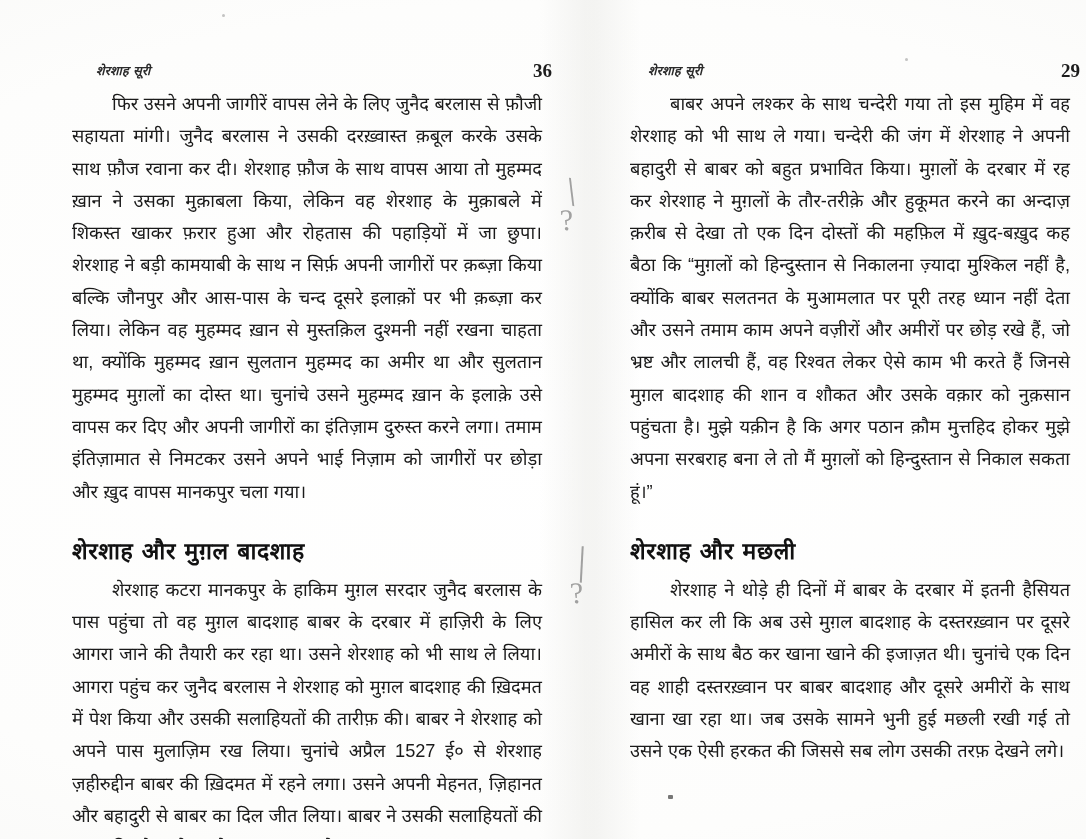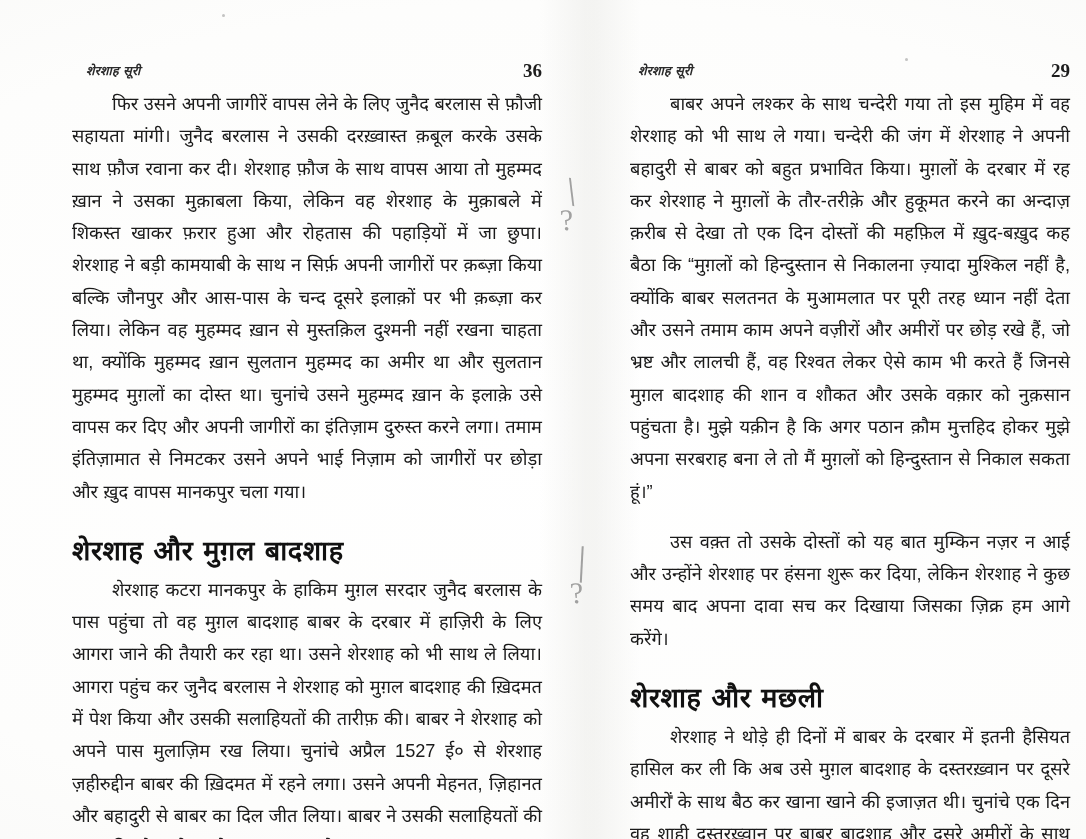--- a/index.html
+++ b/index.html
@@ -43,21 +43,21 @@
     top: 0;
     height: 839px;
     box-sizing: border-box;
   }
   .page-left  { left: 72px;  width: 470px; }
   .page-right { left: 630px; width: 440px; }
 
   .running-head {
     position: absolute;
     top: 62px;
-    left: 0;
+    left: 10px;
     width: 100%;
     height: 20px;
   }
   .rh-title {
     position: absolute;
     left: 14px;
     top: 0;
     font-family: "DejaVu Sans", sans-serif;
     font-size: 12.5px;
     font-style: italic;
@@ -95,21 +95,21 @@
     line-height: 32.3px;
     color: #1a1a1a;
     word-spacing: 0.5px;
   }
 
   p.para + p.para { margin-top: 18px; }
 
   h2.section-heading {
     margin: 26px 0 4px 0;
     font-family: "DejaVu Sans", sans-serif;
-    font-size: 27px;
+    font-size: 23px;
     font-weight: 700;
     color: #111111;
     letter-spacing: 0.6px;
     line-height: 34px;
   }
   h2.section-heading + p.para { margin-top: 6px; }
 
   
   .artifact {
     position: absolute;
@@ -177,21 +177,20 @@
 
     <div class="running-head">
       <div class="rh-title">शेरशाह सूरी</div>
       <div class="rh-folio">29</div>
     </div>
 
     <div class="body-col">
 
       <p class="para">बाबर अपने लश्कर के साथ चन्देरी गया तो इस मुहिम में वह शेरशाह को भी साथ ले गया। चन्देरी की जंग में शेरशाह ने अपनी बहादुरी से बाबर को बहुत प्रभावित किया। मुग़लों के दरबार में रह कर शेरशाह ने मुग़लों के तौर-तरीक़े और हुकूमत करने का अन्दाज़ क़रीब से देखा तो एक दिन दोस्तों की महफ़िल में ख़ुद-बख़ुद कह बैठा कि “मुग़लों को हिन्दुस्तान से निकालना ज़्यादा मुश्किल नहीं है, क्योंकि बाबर सलतनत के मुआमलात पर पूरी तरह ध्यान नहीं देता और उसने तमाम काम अपने वज़ीरों और अमीरों पर छोड़ रखे हैं, जो भ्रष्ट और लालची हैं, वह रिश्वत लेकर ऐसे काम भी करते हैं जिनसे मुग़ल बादशाह की शान व शौकत और उसके वक़ार को नुक़सान पहुंचता है। मुझे यक़ीन है कि अगर पठान क़ौम मुत्तहिद होकर मुझे अपना सरबराह बना ले तो मैं मुग़लों को हिन्दुस्तान से निकाल सकता हूं।”</p>
 
-      <p class="para">उस वक़्त तो उसके दोस्तों को यह बात मुम्किन नज़र न आई और उन्होंने शेरशाह पर हंसना शुरू कर दिया, लेकिन शेरशाह ने कुछ समय बाद अपना दावा सच कर दिखाया जिसका ज़िक्र हम आगे करेंगे।</p>
 
       <h2 class="section-heading">शेरशाह और मछली</h2>
 
       <p class="para">शेरशाह ने थोड़े ही दिनों में बाबर के दरबार में इतनी हैसियत हासिल कर ली कि अब उसे मुग़ल बादशाह के दस्तरख़्वान पर दूसरे अमीरों के साथ बैठ कर खाना खाने की इजाज़त थी। चुनांचे एक दिन वह शाही दस्तरख़्वान पर बाबर बादशाह और दूसरे अमीरों के साथ खाना खा रहा था। जब उसके सामने भुनी हुई मछली रखी गई तो उसने एक ऐसी हरकत की जिससे सब लोग उसकी तरफ़ देखने लगे।</p>
 
     </div>
   </div>
 
   <div class="artifact artifact-stroke" style="left:566px; top:172px;">\</div>
 

